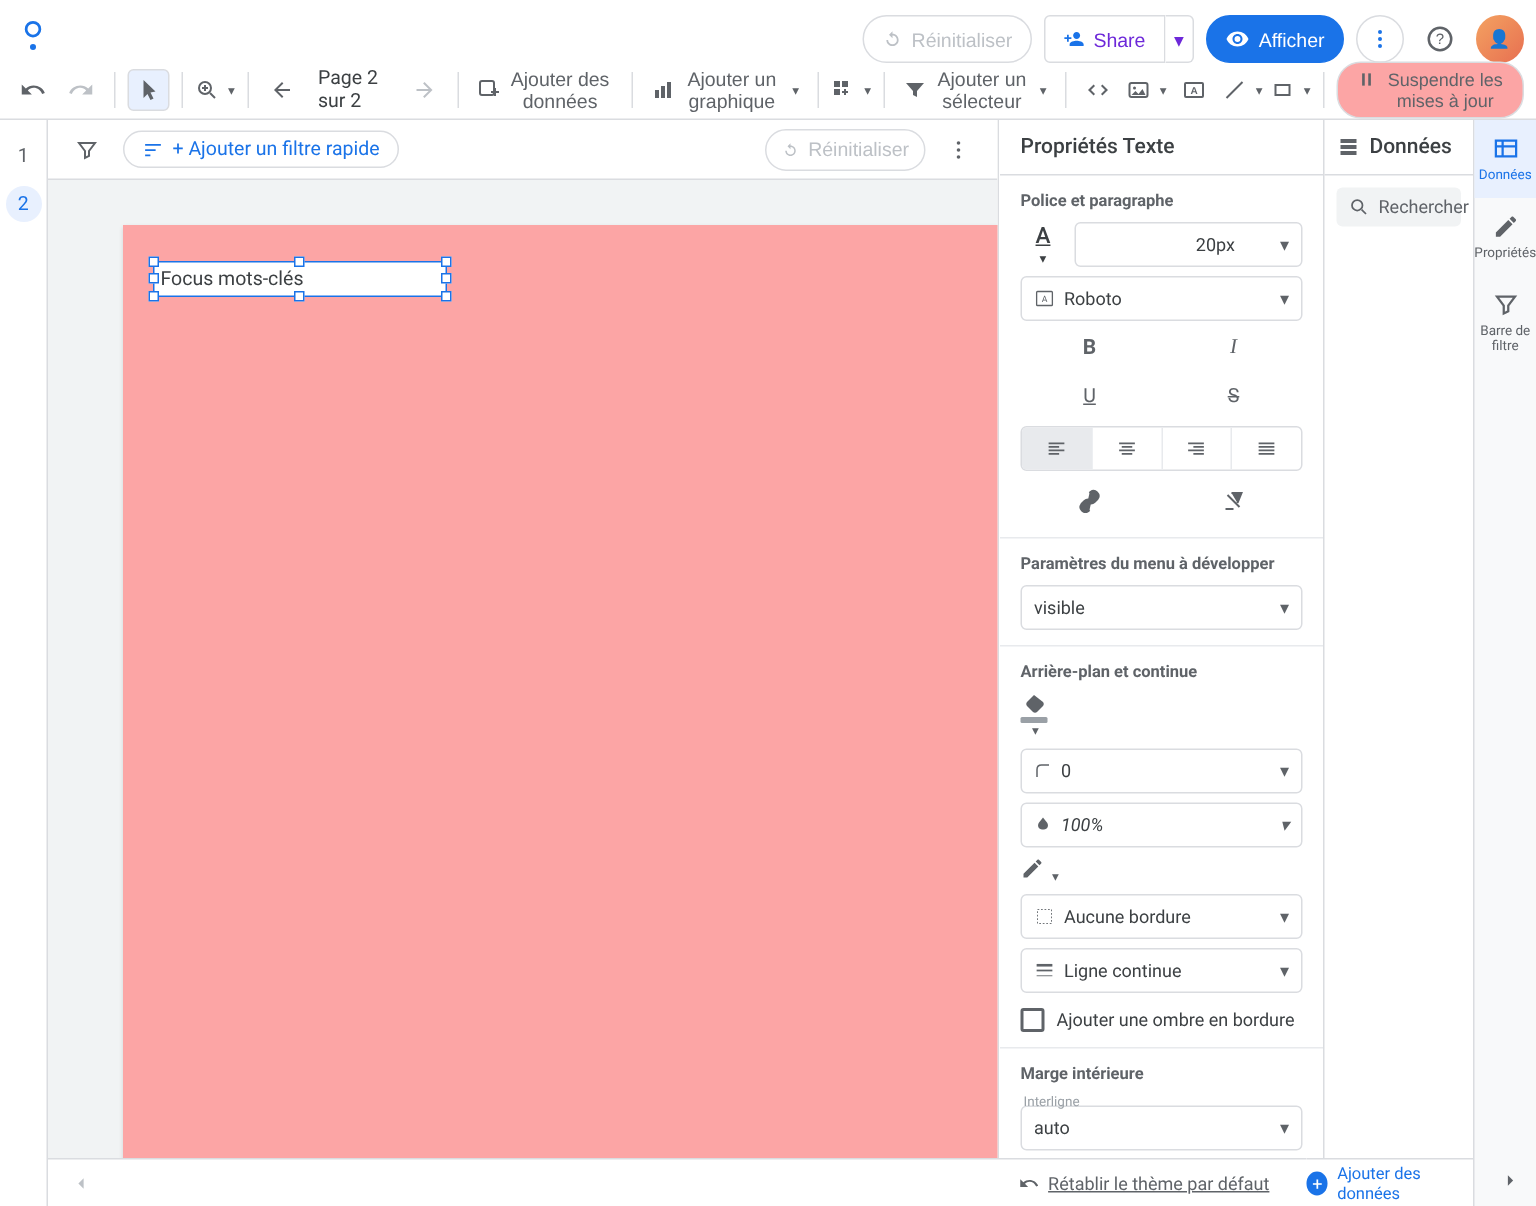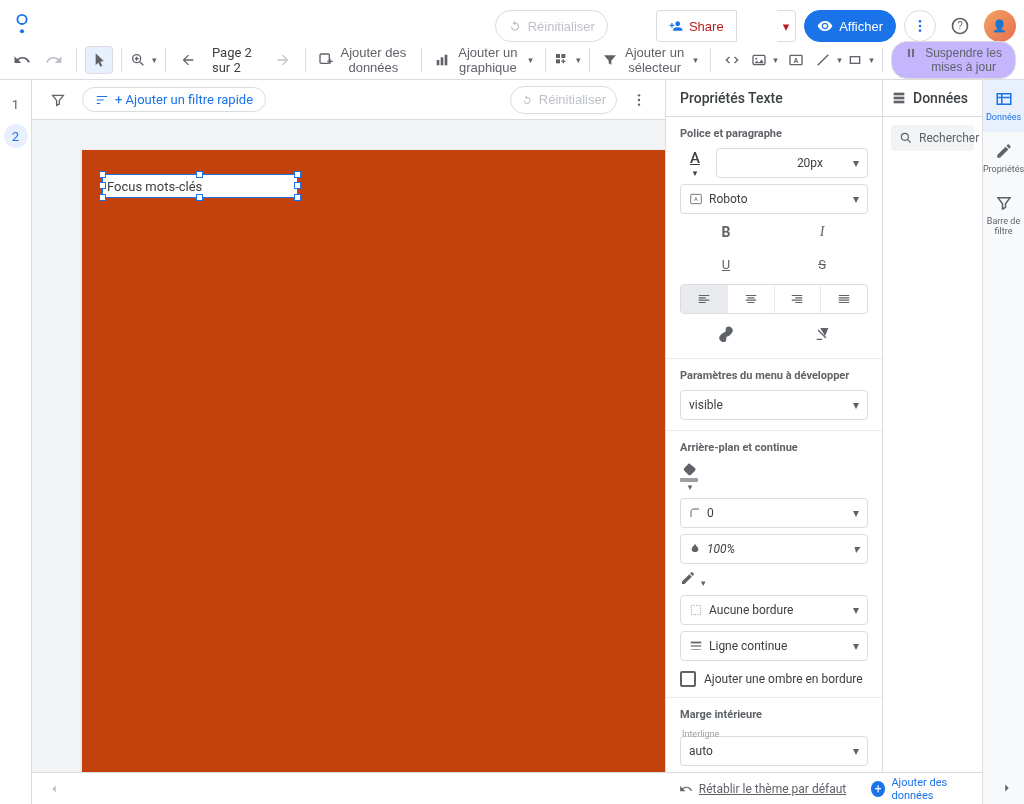--- a/index.html
+++ b/index.html
@@ -9,47 +9,47 @@
 .header { height: 40px; display: flex; align-items: flex-start; padding: 6px 8px 0 8px; border-bottom: none; }
 .logo { width: 28px; height: 28px; display: flex; align-items: center; justify-content: center; margin-right: 6px; margin-top: 4px; }
 .logo-svg { width: 22px; height: 22px; }
 .title-area { flex: 1; }
 .title { font-size: 18px; color: #3c4043; padding: 2px 4px; }
 .menu { display: flex; gap: 2px; margin-top: 2px; }
 .menu-item { padding: 3px 7px; font-size: 13px; color: #3c4043; cursor: pointer; border-radius: 3px; }
 .header-right { display: flex; align-items: center; gap: 8px; margin-left: auto; padding-top: 4px; }
 .btn { border: 1px solid #dadce0; background: #fff; border-radius: 16px; padding: 6px 12px; font-size: 13px; color: #5f6368; display: flex; align-items: center; gap: 6px; cursor: pointer; height: 32px; }
 .btn.disabled { color: #bdc1c6; cursor: default; }
-.btn.share { color: #b91c1c; border-color: #dadce0; margin-left: 40px; }
+.btn.share { color: #6d28d9; border-color: #dadce0; }
 .btn.primary { background: #1a73e8; color: #fff; border-color: #1a73e8; }
 .icon-btn { width: 32px; height: 32px; border: none; background: none; border-radius: 50%; display: flex; align-items: center; justify-content: center; cursor: pointer; color: #5f6368; }
 .icon-btn-outline { width: 32px; height: 32px; border: 1px solid #dadce0; background: #fff; border-radius: 50%; display: flex; align-items: center; justify-content: center; cursor: pointer; color: #5f6368; }
 .avatar { width: 32px; height: 32px; border-radius: 50%; background: linear-gradient(135deg,#f4a261,#e76f51); display: flex; align-items: center; justify-content: center; color: #fff; font-size: 12px; }
 
 
 .toolbar { height: 40px; border-bottom: 1px solid #dadce0; display: flex; align-items: center; padding: 0 8px; gap: 4px; }
 .tb-btn { height: 28px; min-width: 28px; border: none; background: none; border-radius: 4px; display: flex; align-items: center; justify-content: center; cursor: pointer; color: #5f6368; padding: 0 4px; font-size: 13px; gap: 4px; }
 .tb-btn.active { background: #e8f0fe; color: #1a73e8; }
 .tb-btn.boxed { border: 1px solid #dadce0; }
 .tb-sep { width: 1px; height: 24px; background: #dadce0; margin: 0 4px; }
 .tb-text { font-size: 13px; color: #3c4043; padding: 0 6px; }
 .tb-right { margin-left: auto; display: flex; align-items: center; gap: 4px; }
-.pill-btn { border: 1px solid #dadce0; border-radius: 16px; padding: 4px 12px; font-size: 12px; color: #5f6368; background: #c4b5fd; cursor: pointer; display: flex; gap: 6px; }
+.pill-btn { border: 1px solid #dadce0; border-radius: 16px; padding: 4px 12px; font-size: 12px; color: #5f6368; background: #fca5a5; cursor: pointer; display: flex; gap: 6px; }
 
 
 .main { display: flex; height: calc(100% - 80px); position: relative; }
 .pages-rail { width: 32px; background: #fff; border-right: 1px solid #dadce0; display: flex; flex-direction: column; align-items: center; padding-top: 12px; gap: 8px; }
 .page-num { width: 24px; height: 24px; border-radius: 50%; display: flex; align-items: center; justify-content: center; font-size: 13px; color: #5f6368; cursor: pointer; }
 .page-num.active { background: #e8f0fe; color: #1a73e8; }
 
 .canvas-area { flex: 1; background: #f1f3f4; position: relative; overflow: hidden; }
 .canvas-toolbar { height: 40px; background: #fff; border-bottom: 1px solid #dadce0; display: flex; align-items: center; padding: 0 12px; gap: 10px; }
 .filter-chip { border: 1px solid #dadce0; border-radius: 16px; padding: 4px 12px; font-size: 13px; color: #1a73e8; display: flex; align-items: center; gap: 6px; cursor: pointer; }
 .canvas-toolbar-right { margin-left: auto; display: flex; align-items: center; gap: 8px; }
-.canvas { position: absolute; top: 70px; left: 50px; width: 584px; height: 640px; background: #c2410c; box-shadow: 0 1px 3px rgba(0,0,0,0.12); }
+.canvas { position: absolute; top: 70px; left: 50px; width: 584px; height: 640px; background: #fca5a5; box-shadow: 0 1px 3px rgba(0,0,0,0.12); }
 .text-box { position: absolute; top: 24px; left: 20px; width: 196px; height: 24px; border: 1px solid #1a73e8; background: #fff; display: flex; align-items: center; padding: 0 4px; font-size: 13px; }
 .handle { position: absolute; width: 7px; height: 7px; background: #fff; border: 1px solid #1a73e8; }
 .h-nw { top: -4px; left: -4px; } .h-n { top: -4px; left: 50%; margin-left: -4px; } .h-ne { top: -4px; right: -4px; }
 .h-w { top: 50%; left: -4px; margin-top: -4px; } .h-e { top: 50%; right: -4px; margin-top: -4px; }
 .h-sw { bottom: -4px; left: -4px; } .h-s { bottom: -4px; left: 50%; margin-left: -4px; } .h-se { bottom: -4px; right: -4px; }
 
 
 .props-panel { width: 217px; border-left: 1px solid #dadce0; background: #fff; overflow-y: auto; font-size: 12px; }
 .panel-title { padding: 10px 14px; font-size: 14px; font-weight: 500; color: #3c4043; border-bottom: 1px solid #dadce0; }
 .section { padding: 10px 14px; border-bottom: 1px solid #e8eaed; }

